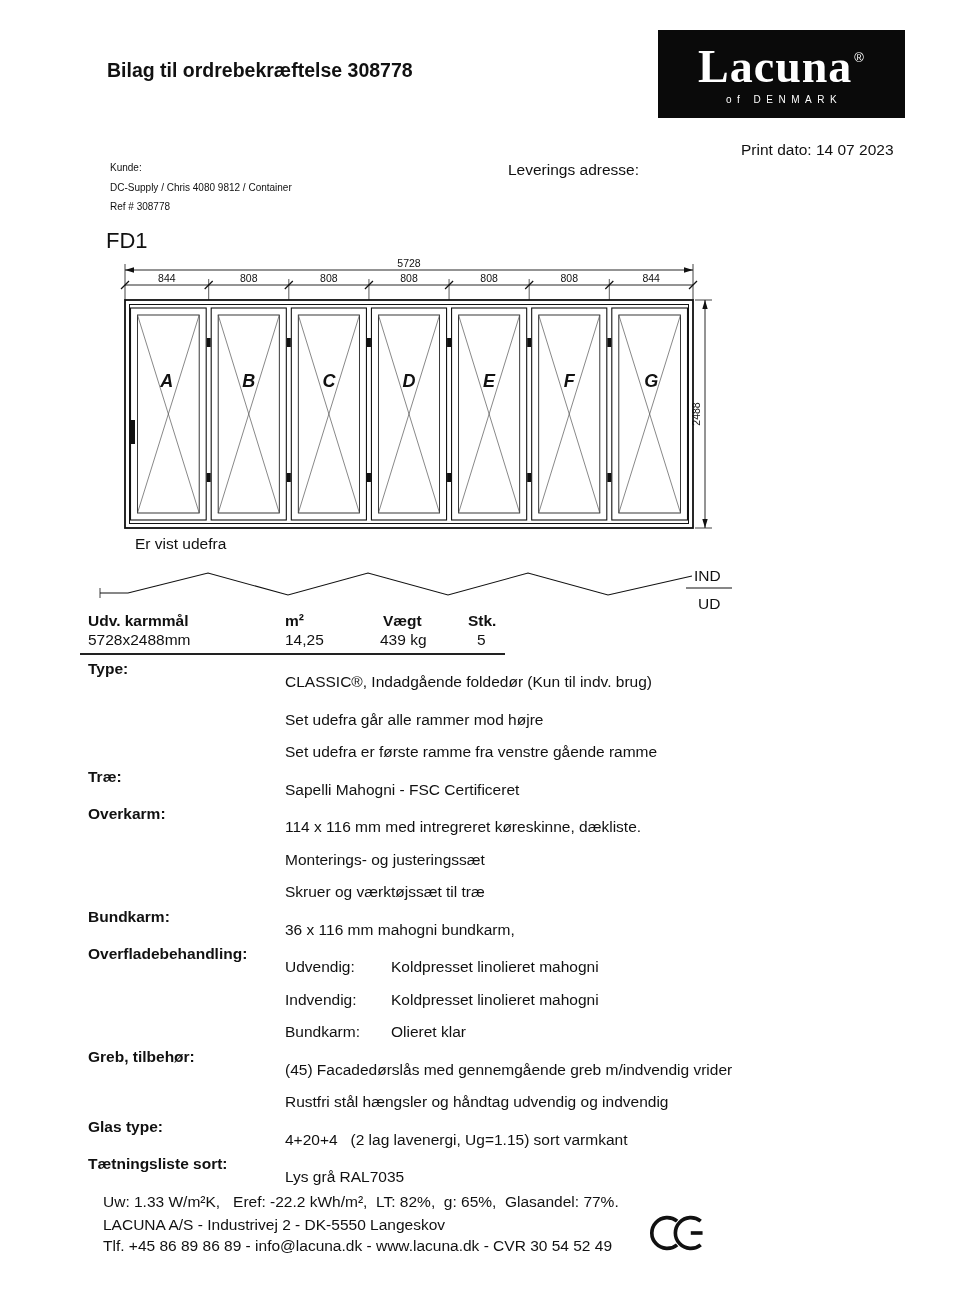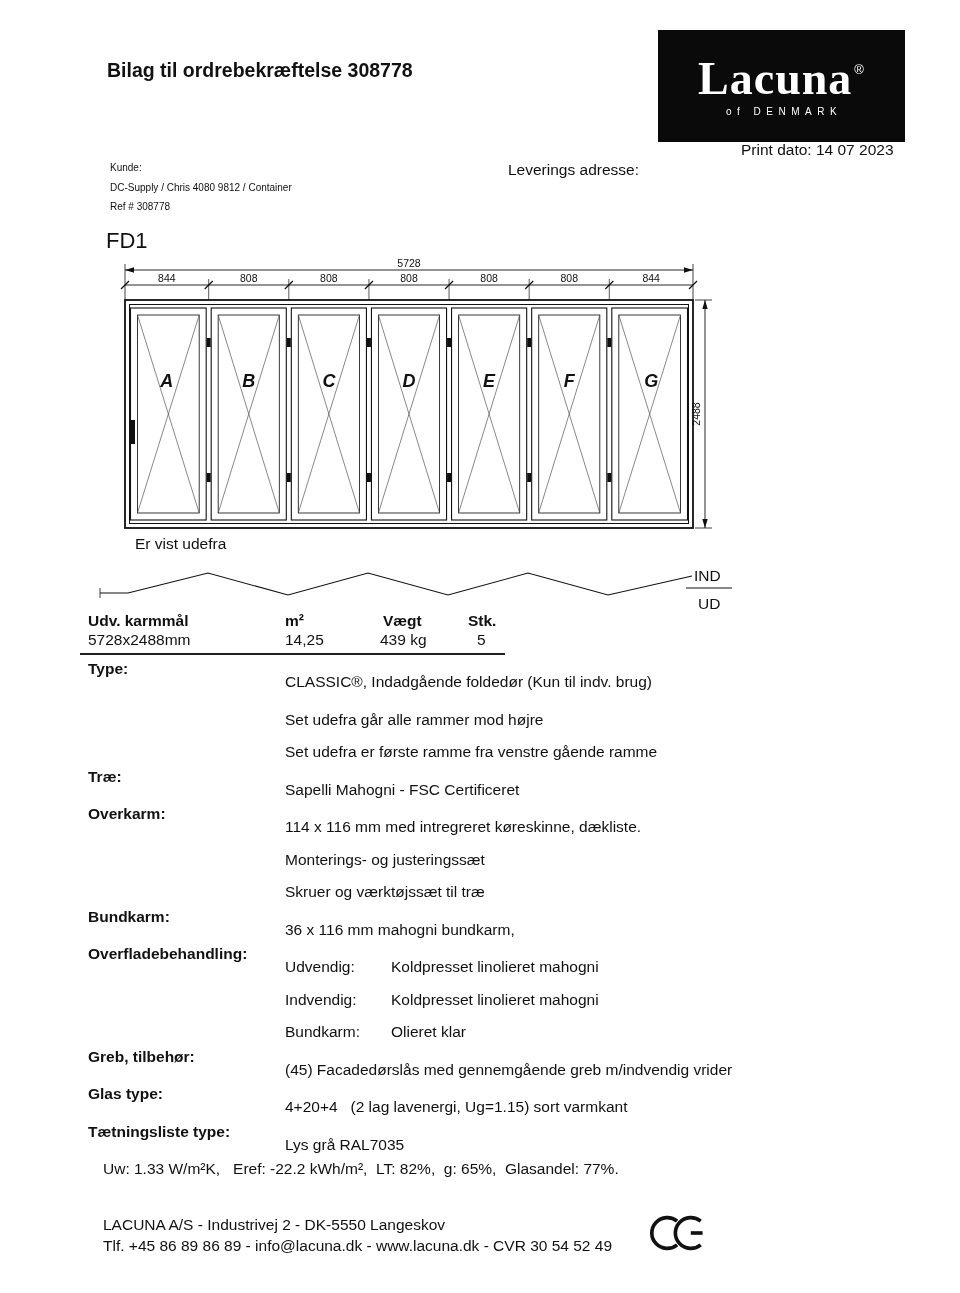--- a/index.html
+++ b/index.html
@@ -1,21 +1,21 @@
 <!DOCTYPE html>
 <html><head>
 <meta charset="utf-8">
 <style>
   html,body{margin:0;padding:0;background:#e8e8e8;}
   .page{
     position:relative;width:960px;height:1293px;margin:0 auto;background:#ffffff;
     font-family:"Liberation Sans",sans-serif;color:#111;overflow:hidden;
   }
   .doc-title{position:absolute;left:107px;top:59px;font-size:19.5px;font-weight:700;}
-  .logo{position:absolute;left:658px;top:30px;width:247px;height:112px;background:#0a0a0a;
+  .logo{position:absolute;left:658px;top:30px;width:247px;height:88px;background:#0a0a0a;
         display:flex;flex-direction:column;align-items:center;justify-content:center;color:#fff;}
   .logo-brand{font-family:"Liberation Serif",serif;font-weight:700;font-size:46px;line-height:1;letter-spacing:1px;}
   .logo-reg{display:inline-block;font-size:13px;transform:translateY(-20px);margin-left:2px;font-family:"Liberation Sans",sans-serif;font-weight:400;}
   .logo-sub{font-size:10px;letter-spacing:5.5px;margin-top:4px;padding-left:5px;font-family:"Liberation Sans",sans-serif;}
   .print-date{position:absolute;left:741px;top:141px;font-size:15.5px;}
   .customer{position:absolute;left:110px;top:158px;font-size:10px;line-height:19.5px;}
   .delivery{position:absolute;left:508px;top:161px;font-size:15.5px;}
   .fd1{position:absolute;left:106px;top:228px;font-size:22px;}
   #drawing-svg{position:absolute;left:80px;top:252px;}
   .th{position:absolute;font-size:15.5px;font-weight:700;white-space:nowrap;}
@@ -225,30 +225,31 @@
         <div class="spec-value">
           <div class="pair"><div class="pair-key">Udvendig:</div><div>Koldpresset linolieret mahogni</div></div>
           <div class="pair"><div class="pair-key">Indvendig:</div><div>Koldpresset linolieret mahogni</div></div>
           <div class="pair"><div class="pair-key">Bundkarm:</div><div>Olieret klar</div></div>
         </div>
       </div>
       <div class="spec-group">
         <div class="spec-label">Greb, tilbehør:</div>
         <div class="spec-value">
           <div>(45) Facadedørslås med gennemgående greb m/indvendig vrider</div>
+          <div>Rustfri stål hængsler og håndtag udvendig og indvendig</div>
         </div>
       </div>
       <div class="spec-group">
         <div class="spec-label">Glas type:</div>
         <div class="spec-value">
           <div>4+20+4   (2 lag lavenergi, Ug=1.15) sort varmkant</div>
         </div>
       </div>
       <div class="spec-group">
-        <div class="spec-label">Tætningsliste type:</div>
+        <div class="spec-label">Tætningsliste sort:</div>
         <div class="spec-value">
           <div>Lys grå RAL7035</div>
         </div>
       </div>
       <div class="energy-line">Uw: 1.33 W/m²K,   Eref: -22.2 kWh/m²,  LT: 82%,  g: 65%,  Glasandel: 77%.</div>
     </div>
 
   <div class="footer">
     <div>LACUNA A/S - Industrivej 2 - DK-5550 Langeskov</div>
     <div>Tlf. +45 86 89 86 89 - info@lacuna.dk - www.lacuna.dk - CVR 30 54 52 49</div>

